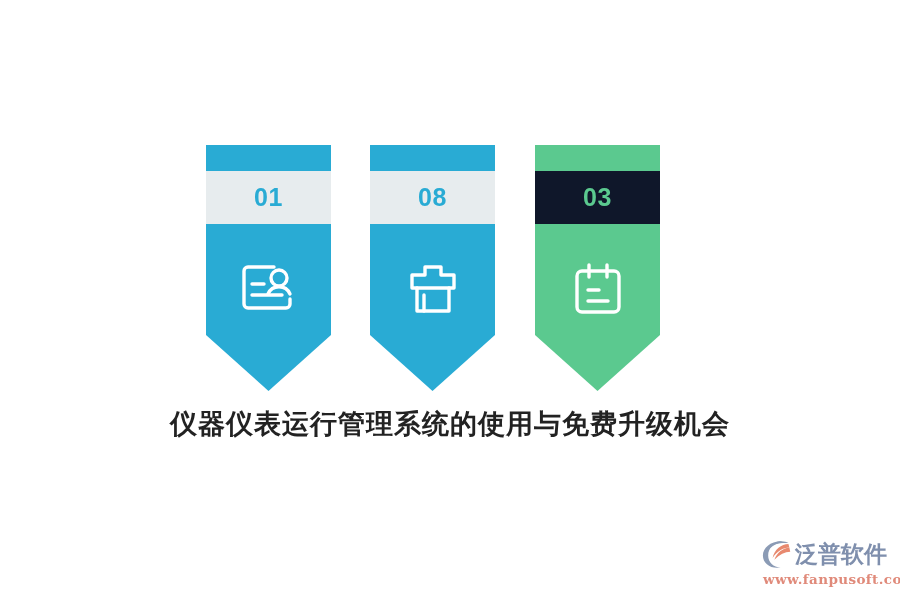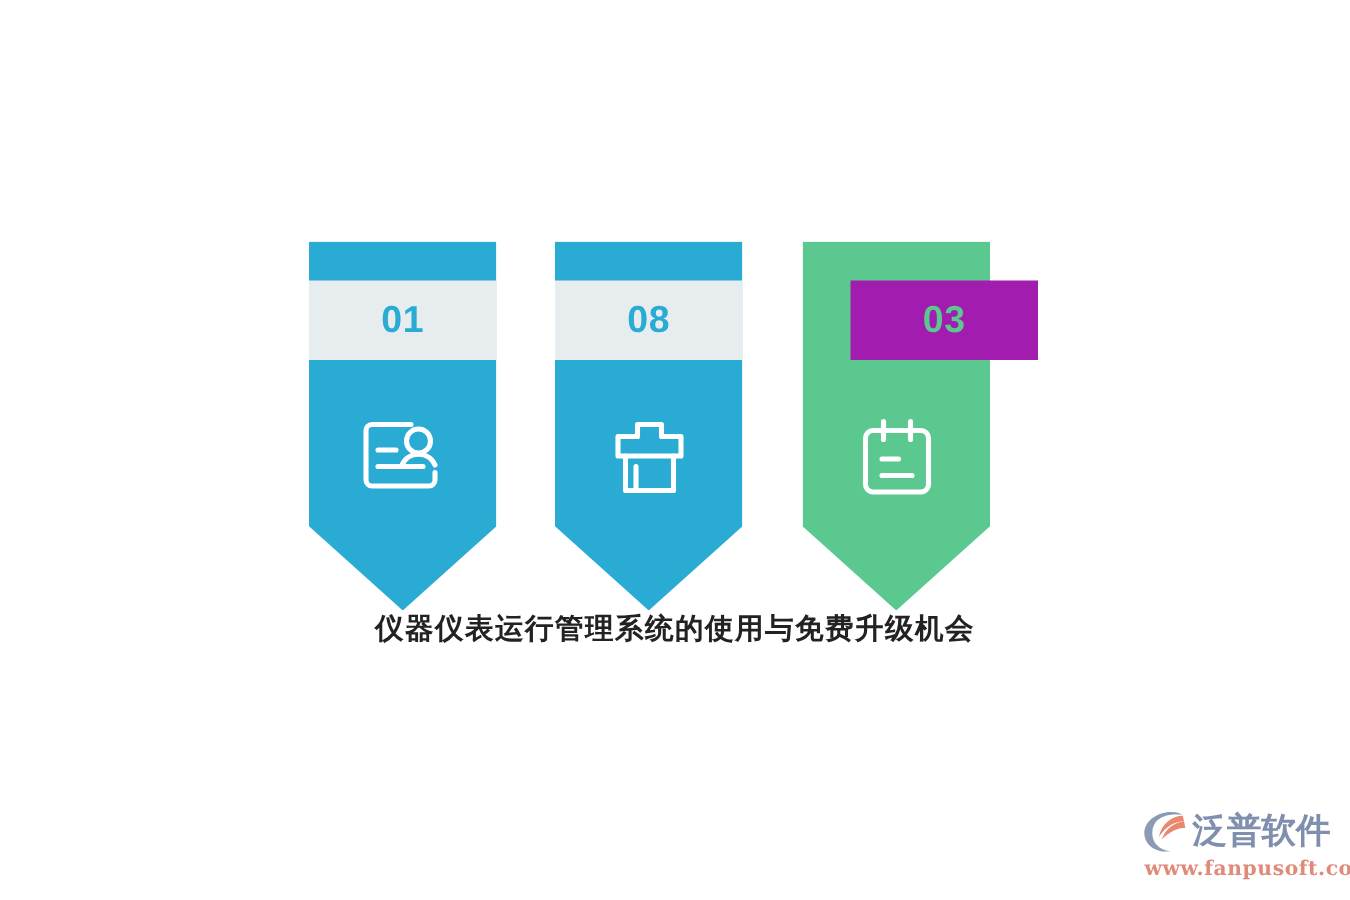--- a/index.html
+++ b/index.html
@@ -26,21 +26,21 @@
   .banner-row {
     position: absolute;
     left: 206px;
     top: 145px;
     width: 454px;
     height: 246px;
   }
 
   .banner {
     position: absolute;
-    top: 16px;
+    top: 0;
     width: 125px;
     height: 246px;
     text-align: right;
   }
   .banner.b1 { left: 0px; }
   .banner.b2 { left: 164px; }
   .banner.b3 { left: 329px; }
 
   
   .banner-shape {
@@ -89,21 +89,21 @@
   }
 
   
   .headline {
     position: absolute;
     left: 0;
     top: 406px;
     width: 900px;
     text-align: center;
     font-family: "DejaVu Serif", "Liberation Serif", serif;
-    font-size: 19px;
+    font-size: 27px;
     font-weight: 700;
     color: #222222;
     letter-spacing: 1px;
     white-space: nowrap;
   }
 
   
   .watermark {
     position: absolute;
     left: 762px;
@@ -186,21 +186,21 @@
           <path d="M9 25 V48 H41 V25"></path>
 
           <path d="M16 48 V32"></path>
         </svg>
       </div>
     </div>
 
     <div class="banner b3">
       <div class="banner-shape" style="background: rgb(91, 201, 143);"></div>
 
-      <div class="num-band" style="background: #a21caf; margin-left: 32px;">
+      <div class="num-band" style="background: #0f172a;">
         <span class="num-text" style="color: rgb(91, 201, 143);">03</span>
       </div>
 
       <div class="icon-wrap">
         <svg width="52" height="54" viewBox="0 0 52 54" fill="none" stroke="#ffffff" stroke-width="3.4" stroke-linecap="round" stroke-linejoin="round">
 
           <rect x="5" y="9" width="42" height="41" rx="5"></rect>
 
           <path d="M17 3 V15"></path>
           <path d="M35 3 V15"></path>

